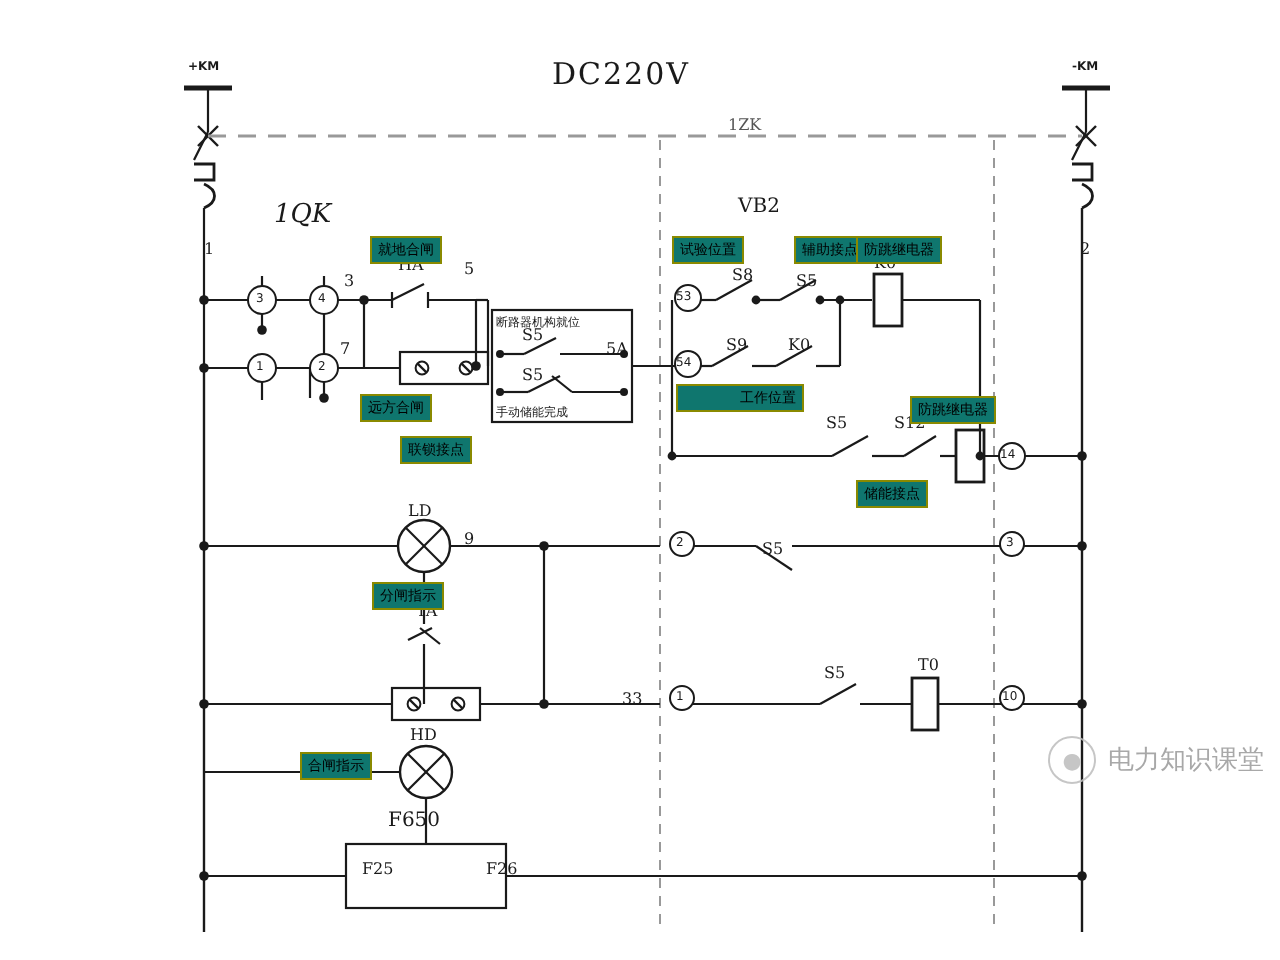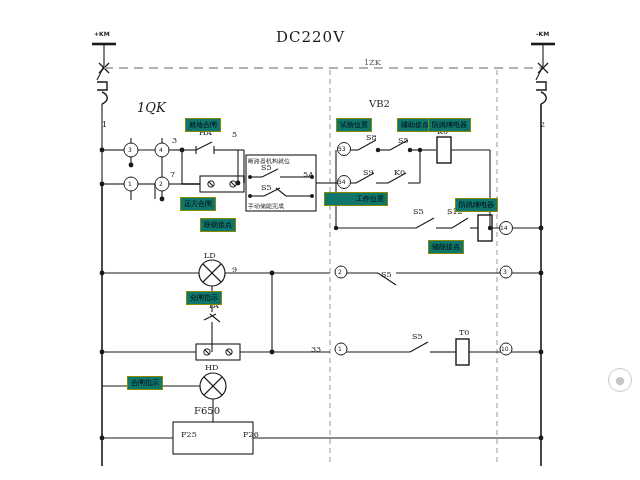--- a/index.html
+++ b/index.html
@@ -302,24 +302,25 @@
     <span class="txt t-tiny" style="left:501px;top:345px;">10</span>
   </div>
 
   <div>
     <div class="lbl" style="left:185px;top:118px;">就地合闸</div>
     <div class="lbl" style="left:180px;top:197px;">远方合闸</div>
     <div class="lbl" style="left:200px;top:218px;">联锁接点</div>
     <div class="lbl" style="left:336px;top:118px;">试验位置</div>
     <div class="lbl" style="left:397px;top:118px;">辅助接点</div>
     <div class="lbl" style="left:428px;top:118px;">防跳继电器</div>
-    <div class="lbl" style="left:324px;top:192px;padding-left:31px;">工作位置</div>
+    <div class="lbl" style="left:338px;top:192px;padding-left:31px;">工作位置</div>
     <div class="lbl" style="left:455px;top:198px;">防跳继电器</div>
     <div class="lbl" style="left:428px;top:240px;">储能接点</div>
     <div class="lbl" style="left:186px;top:291px;">分闸指示</div>
-    <div class="lbl" style="left:127px;top:376px;">合闸指示</div>
+    <div class="lbl" style="left:150px;top:376px;">合闸指示</div>
   </div>
 
   <div class="wm">
     <span class="wm-ico">●</span>
+    <span>电力知识课堂</span>
   </div>
 
 </div>
 
 </body></html>

